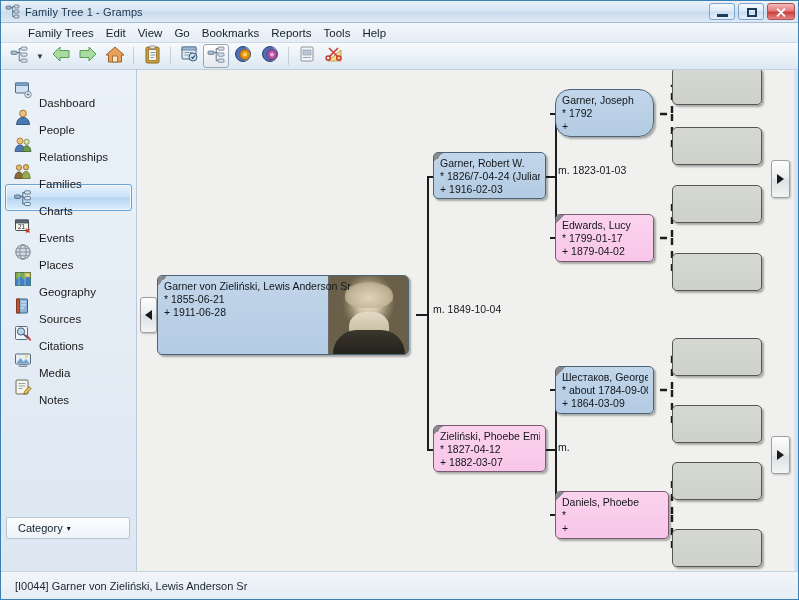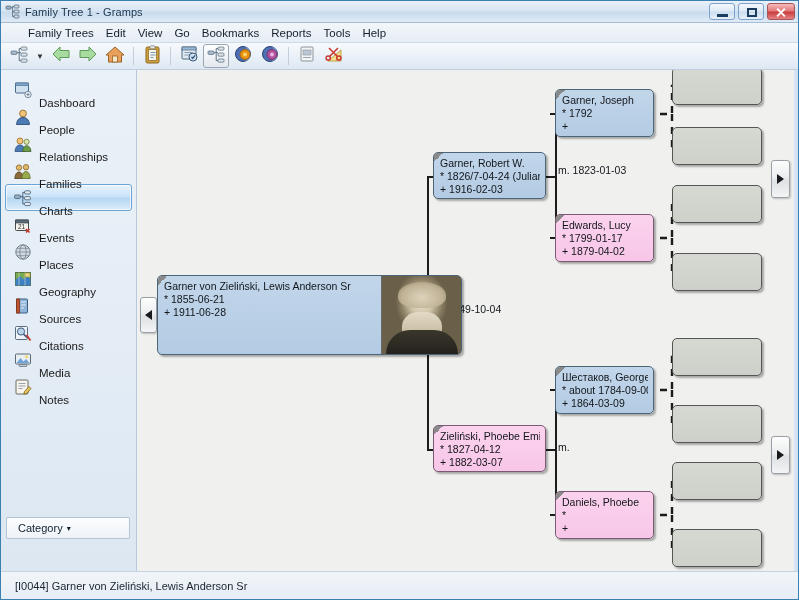--- a/index.html
+++ b/index.html
@@ -531,21 +531,21 @@
       <path d="M522 320 L534 320 L534 287 L545 287" fill="none" stroke="#1c1c1c" stroke-width="2.4" stroke-dasharray="7 6"></path>
       <path d="M534 320 L534 354 L545 354" fill="none" stroke="#1c1c1c" stroke-width="2.4" stroke-dasharray="7 6"></path>
       <path d="M522 445 L534 445 L534 411 L545 411" fill="none" stroke="#1c1c1c" stroke-width="2.4" stroke-dasharray="7 6"></path>
       <path d="M534 445 L534 478 L545 478" fill="none" stroke="#1c1c1c" stroke-width="2.4" stroke-dasharray="7 6"></path>
     </svg>
 
     <div class="navarrow" style="left:2px; top:227px; width:17px; height:36px;">
       <span class="tri left"></span>
     </div>
 
-    <div class="pbox male" style="left:19px; top:205px; width:305px; height:80px;">
+    <div class="pbox male" style="left:19px; top:205px; width:252px; height:80px;">
       <span class="fold"></span>
       <div class="photo">
         <span class="hair"></span>
           <span class="beard"></span>
           <span class="body"></span>
       </div>
       <div class="txt">
         <div class="ln">Garner von Zieliński, Lewis Anderson Sr</div>
         <div class="ln">* 1855-06-21</div>
         <div class="ln">+ 1911-06-28</div>
@@ -563,21 +563,21 @@
 
     <div class="pbox female" style="left:295px; top:355px; width:113px; height:47px;">
       <span class="fold"></span>
       <div class="txt">
         <div class="ln">Zieliński, Phoebe Emily</div>
         <div class="ln">* 1827-04-12</div>
         <div class="ln">+ 1882-03-07</div>
       </div>
     </div>
 
-    <div class="pbox male" style="left:417px; top:19px; width:99px; height:48px;">
+    <div class="pbox male" style="left:417px; top:19px; width:99px; height:48px;border-radius:15px;">
       <span class="fold"></span>
       <div class="txt">
         <div class="ln">Garner, Joseph</div>
         <div class="ln">* 1792</div>
         <div class="ln">+</div>
       </div>
     </div>
 
     <div class="pbox female" style="left:417px; top:144px; width:99px; height:48px;">
       <span class="fold"></span>
@@ -590,21 +590,21 @@
 
     <div class="pbox male" style="left:417px; top:296px; width:99px; height:48px;">
       <span class="fold"></span>
       <div class="txt">
         <div class="ln">Шестаков, George</div>
         <div class="ln">* about 1784-09-00</div>
         <div class="ln">+ 1864-03-09</div>
       </div>
     </div>
 
-    <div class="pbox female" style="left:417px; top:421px; width:99px; height:48px;">
+    <div class="pbox female" style="left:417px; top:421px; width:114px; height:48px;">
       <span class="fold"></span>
       <div class="txt">
         <div class="ln">Daniels, Phoebe</div>
         <div class="ln">*</div>
         <div class="ln">+</div>
       </div>
     </div>
 
     <div class="pbox empty" style="left:534px; top:-3px; width:90px; height:38px;"></div>
     <div class="pbox empty" style="left:534px; top:57px; width:90px; height:38px;"></div>

